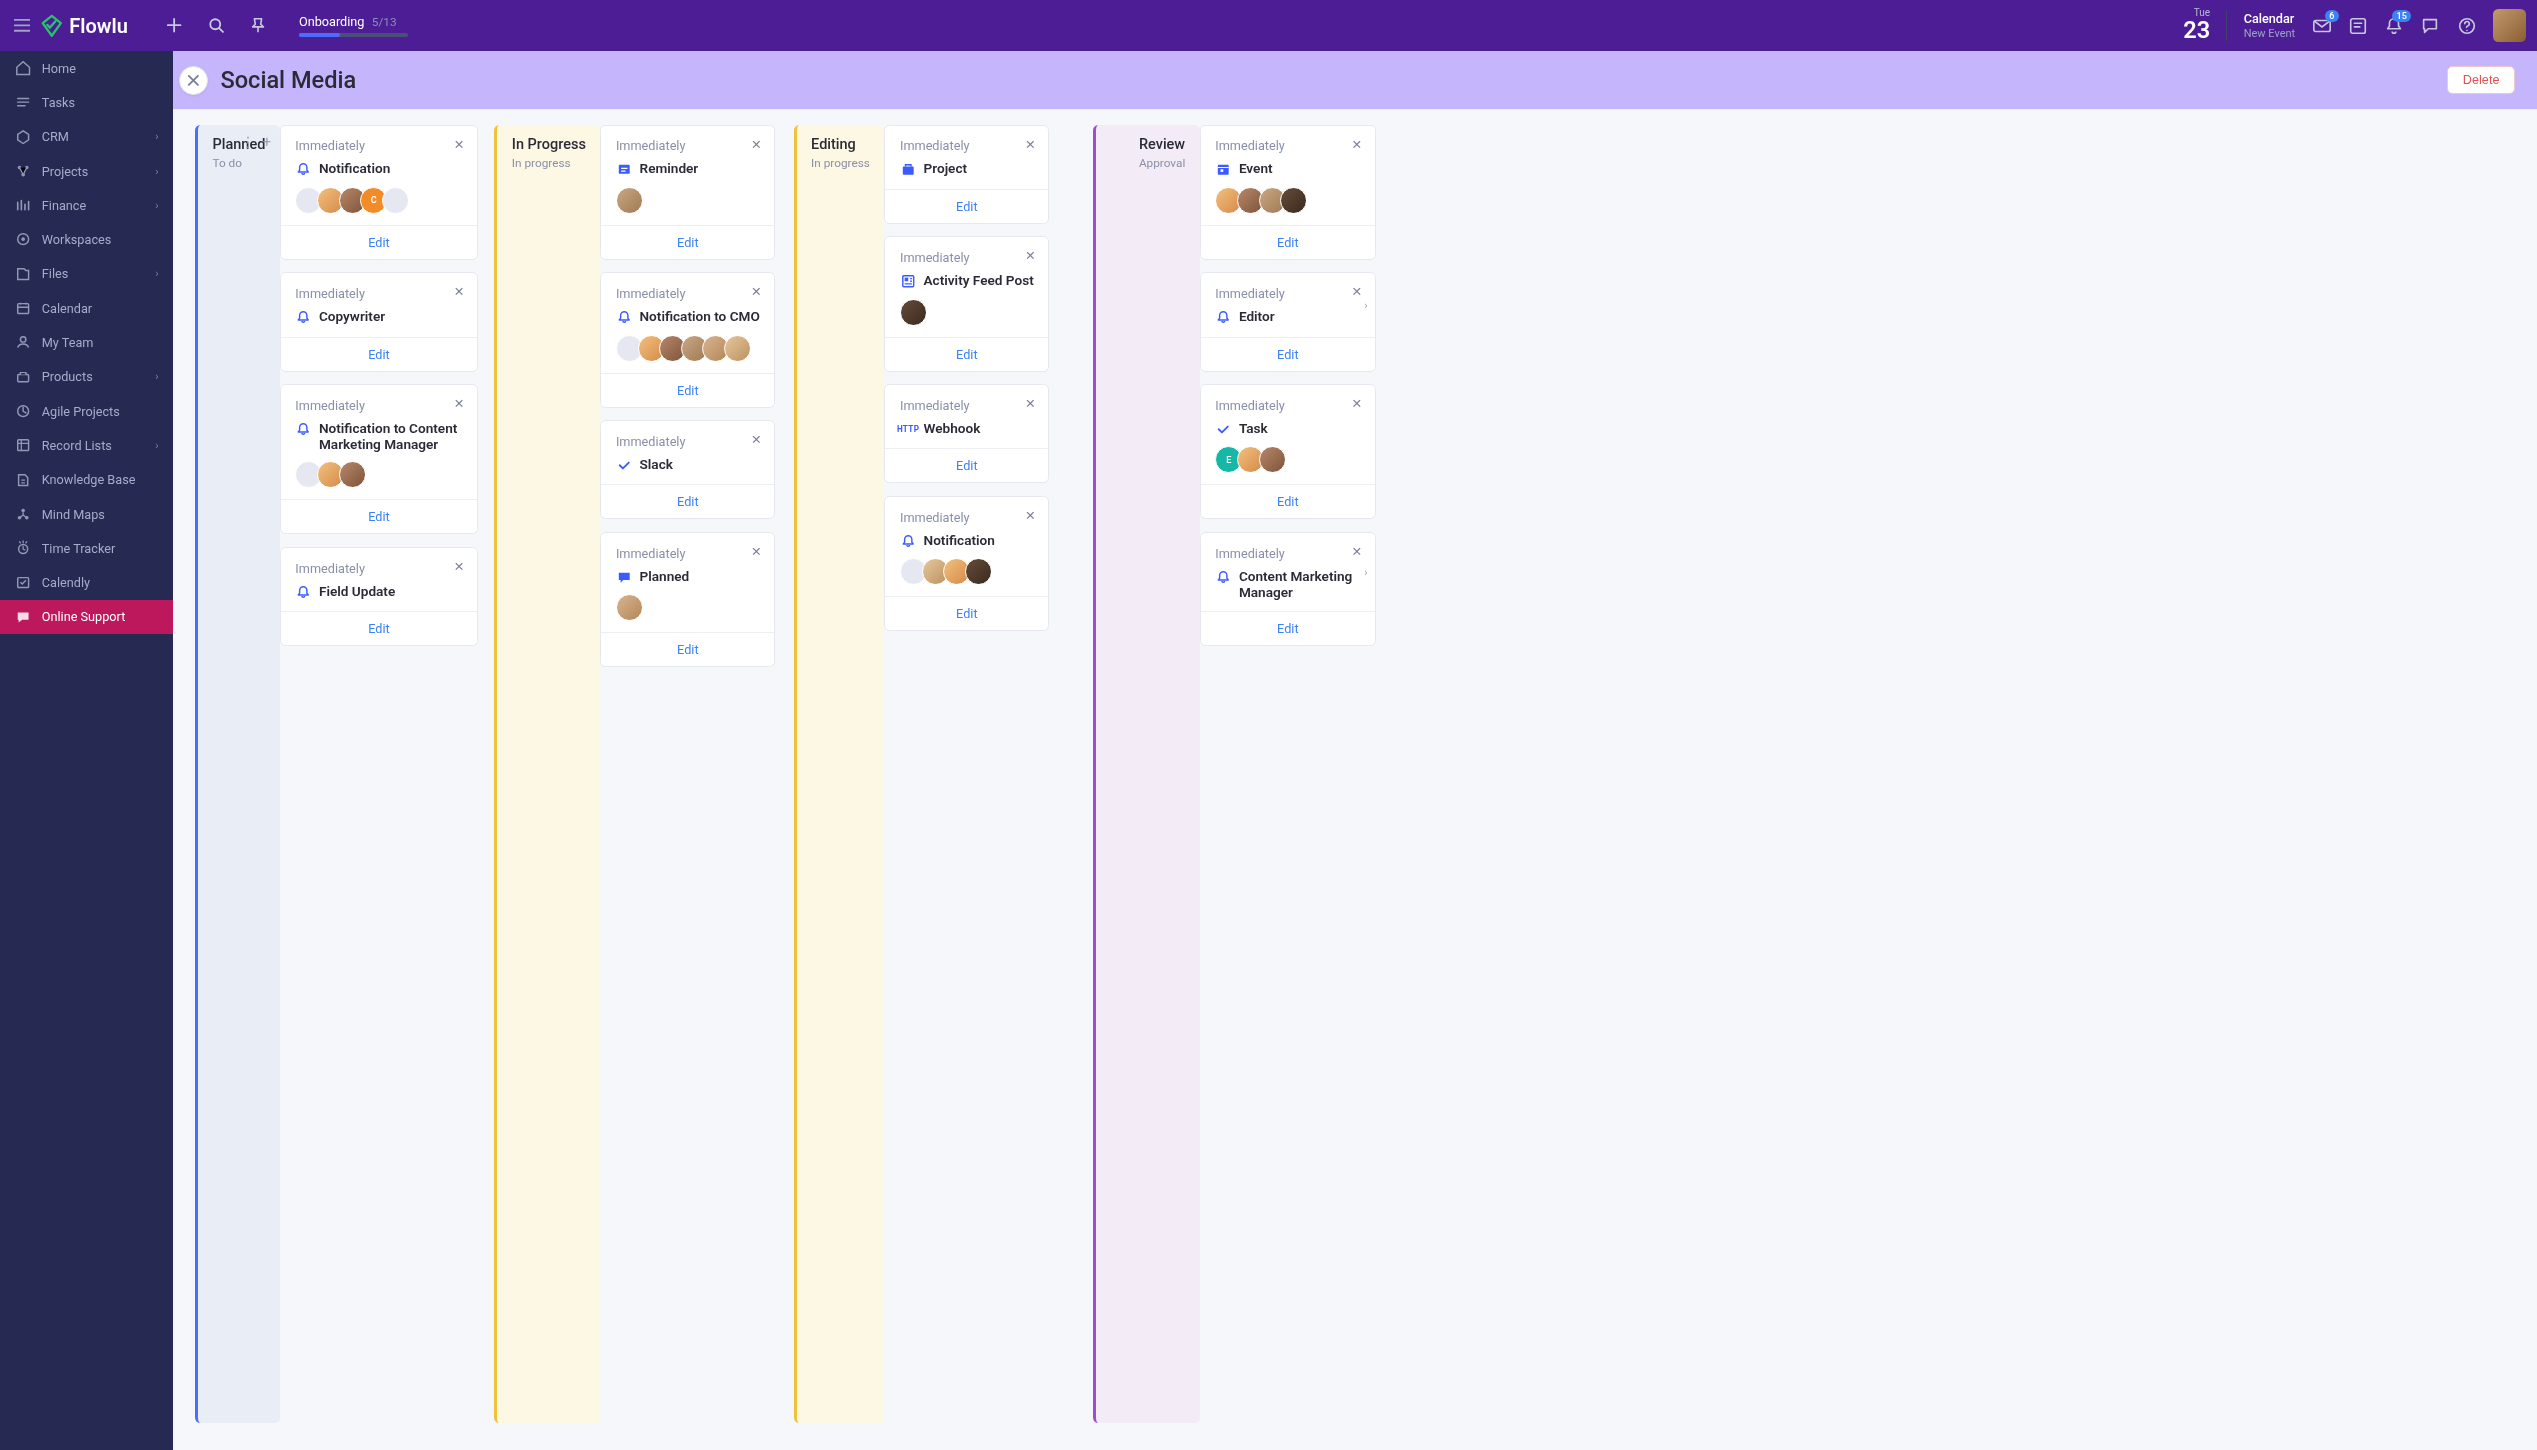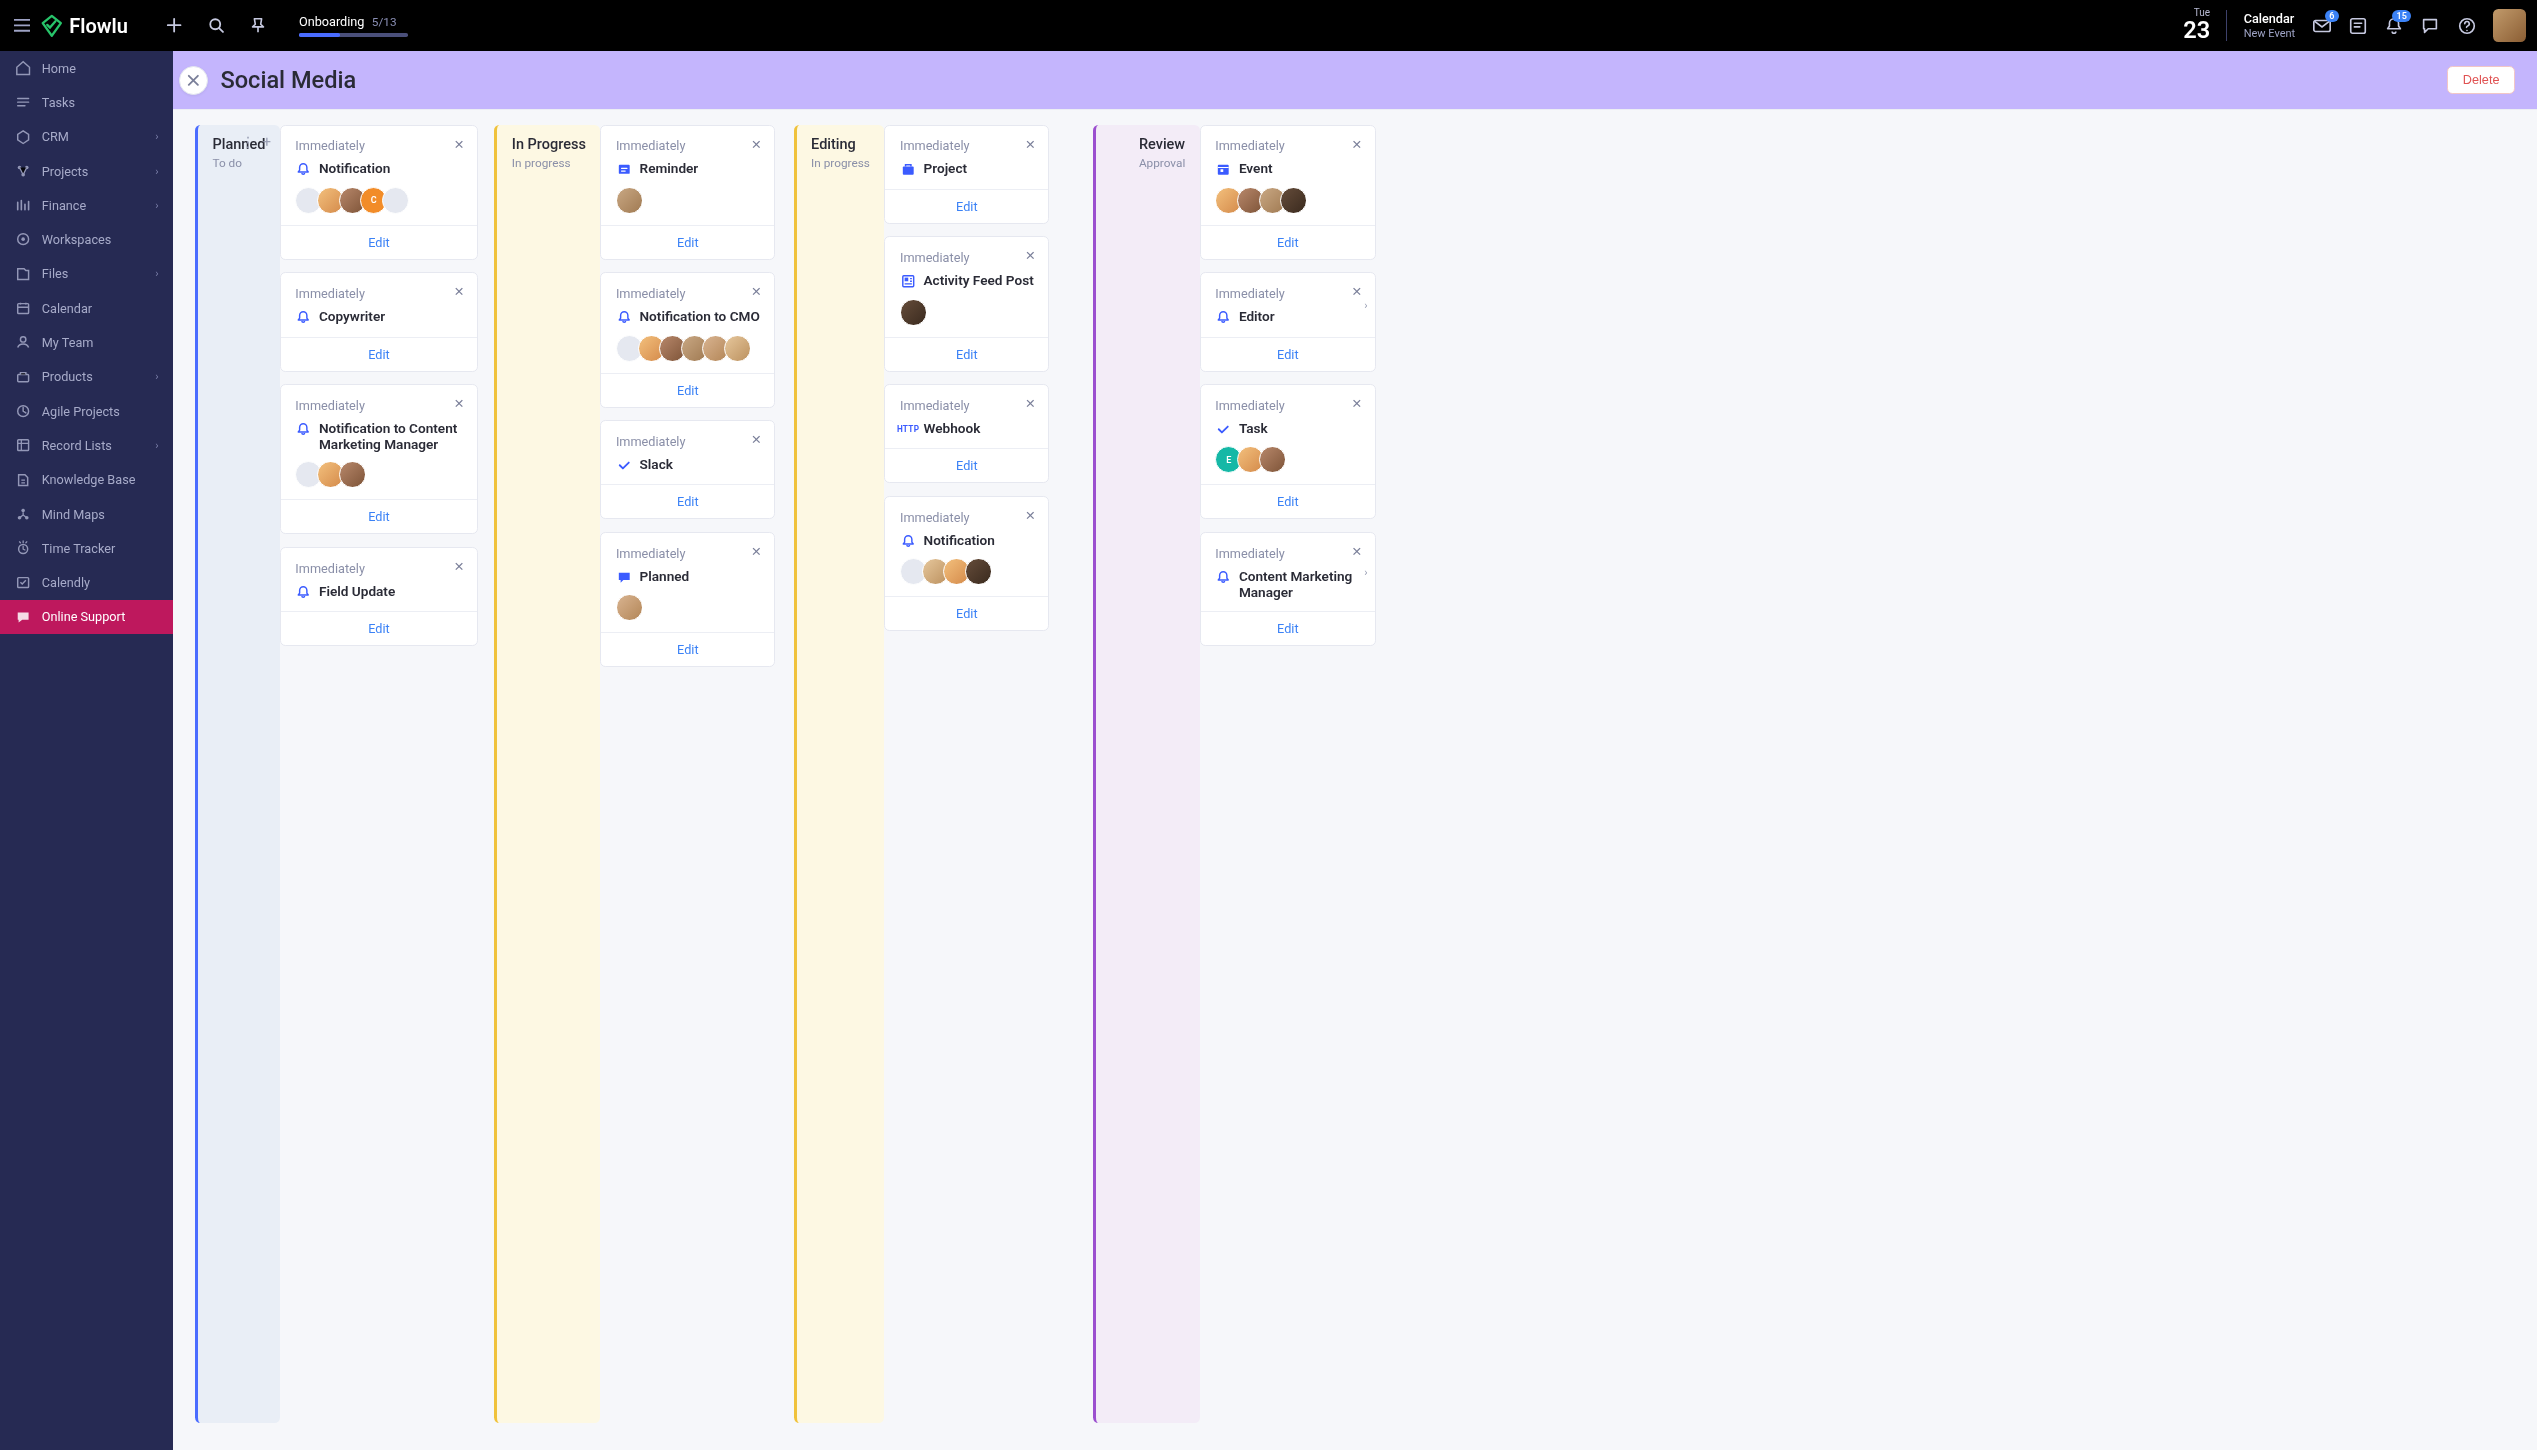--- a/index.html
+++ b/index.html
@@ -1,19 +1,19 @@
 <!DOCTYPE html>
 <html style="font-size:14.5px"><head>
 <meta charset="utf-8">
 <style>
 * { box-sizing: border-box; margin: 0; padding: 0; }
 body { font-family: -apple-system, BlinkMacSystemFont, "Segoe UI", Roboto, sans-serif; background: #f6f7fa; color: #333; overflow: hidden; }
 
 
-.topbar { height: 51px; background: #000000; display: flex; align-items: center; padding: 8px 11px; color: #fff; }
+.topbar { height: 51px; background: #4c1d95; display: flex; align-items: center; padding: 8px 11px; color: #fff; }
 .menu-toggle { width: 22px; height: 22px; margin-right: 7.3px; display:flex; align-items:center; justify-content:center; cursor:pointer;}
 .logo { display: flex; align-items: center; font-weight: 600; font-size: 20px; gap: 5.4px; }
 .logo-mark { width: 23.6px; height: 23.6px; display:inline-flex;}
 .topbar-actions { display: flex; align-items: center; gap: 22px; margin-left: 36px; }
 .tb-icon { width: 20px; height: 20px; cursor:pointer; display:inline-flex; align-items:center; justify-content:center;}
 .onboarding { display: flex; flex-direction: column; gap:3.6px; margin-left: 9px;}
 .onboarding-row { display:flex; align-items:center; gap:7.3px; font-size:12.7px;}
 .onboarding .count { color:#8a8fb5; font-size:11.8px;}
 .onboarding-bar { width:109px; height:3.6px; background:#4a4f7a; border-radius:1.8px; position:relative;}
 .onboarding-bar .fill { position:absolute; left:0; top:0; bottom:0; width:38%; background:#4a6cff; border-radius:1.8px;}

